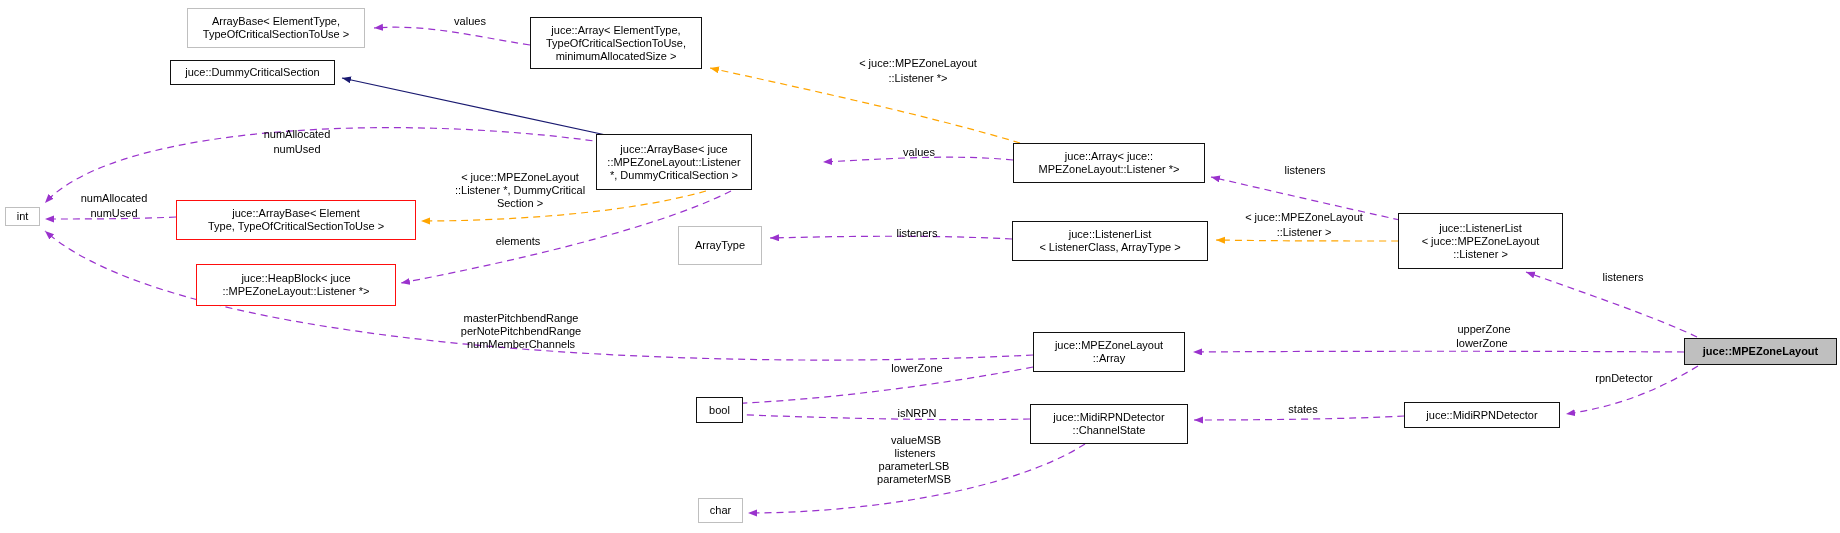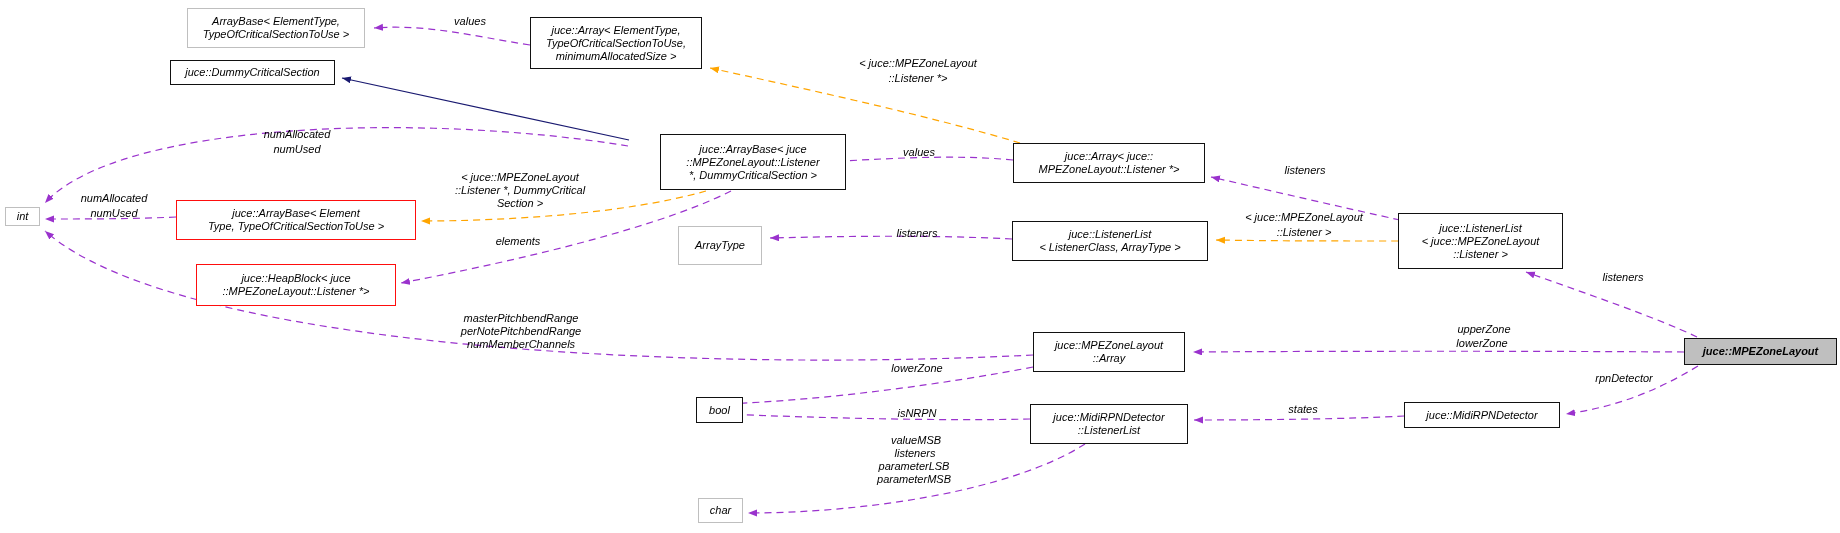--- a/index.html
+++ b/index.html
@@ -1,19 +1,19 @@
 <!DOCTYPE html>
 <html><head>
 <meta charset="utf-8">
 <style>
   html,body{margin:0;padding:0;background:#ffffff;}
   .canvas{
     position:relative;width:1840px;height:533px;background:#ffffff;
     font-family:"Liberation Sans","DejaVu Sans",sans-serif;
-    font-size:11px;color:#000;overflow:hidden;font-style:italic;
+    font-size:11px;color:#000;overflow:hidden;
   }
   svg.edges{position:absolute;left:0;top:0;}
   .node{
     position:absolute;display:flex;flex-direction:column;align-items:center;
     justify-content:center;text-align:center;line-height:13px;background:#fff;
     box-sizing:border-box;white-space:nowrap;
   }
   .node.doc{border:1.5px solid #111111;}
   .node.ext{border:1.5px solid #bfbfbf;}
   .node.red{border:1.5px solid #fe0d0d;}
@@ -71,21 +71,21 @@
   <div class="node doc" style="left:170px;top:60px;width:165px;height:25px">
     <span>juce::DummyCriticalSection</span>
   </div>
 
   <div class="node doc" style="left:530px;top:17px;width:172px;height:52px">
     <span>juce::Array&lt; ElementType,</span>
     <span>TypeOfCriticalSectionToUse,</span>
     <span>minimumAllocatedSize &gt;</span>
   </div>
 
-  <div class="node doc" style="left:660px;top:134px;width:186px;height:56px">
+  <div class="node doc" style="left:596px;top:134px;width:156px;height:56px">
     <span>juce::ArrayBase&lt; juce</span>
     <span>::MPEZoneLayout::Listener</span>
     <span>*, DummyCriticalSection &gt;</span>
   </div>
 
   <div class="node red" style="left:176px;top:200px;width:240px;height:40px">
     <span>juce::ArrayBase&lt; Element</span>
     <span>Type, TypeOfCriticalSectionToUse &gt;</span>
   </div>
 
@@ -126,21 +126,21 @@
     <span>juce::MPEZoneLayout</span>
     <span>::Array</span>
   </div>
 
   <div class="node doc" style="left:696px;top:397px;width:47px;height:26px">
     <span>bool</span>
   </div>
 
   <div class="node doc" style="left:1030px;top:404px;width:158px;height:40px">
     <span>juce::MidiRPNDetector</span>
-    <span>::ListenerList</span>
+    <span>::ChannelState</span>
   </div>
 
   <div class="node doc" style="left:1404px;top:402px;width:156px;height:26px">
     <span>juce::MidiRPNDetector</span>
   </div>
 
   <div class="node ext" style="left:698px;top:498px;width:45px;height:25px">
     <span>char</span>
   </div>
 

